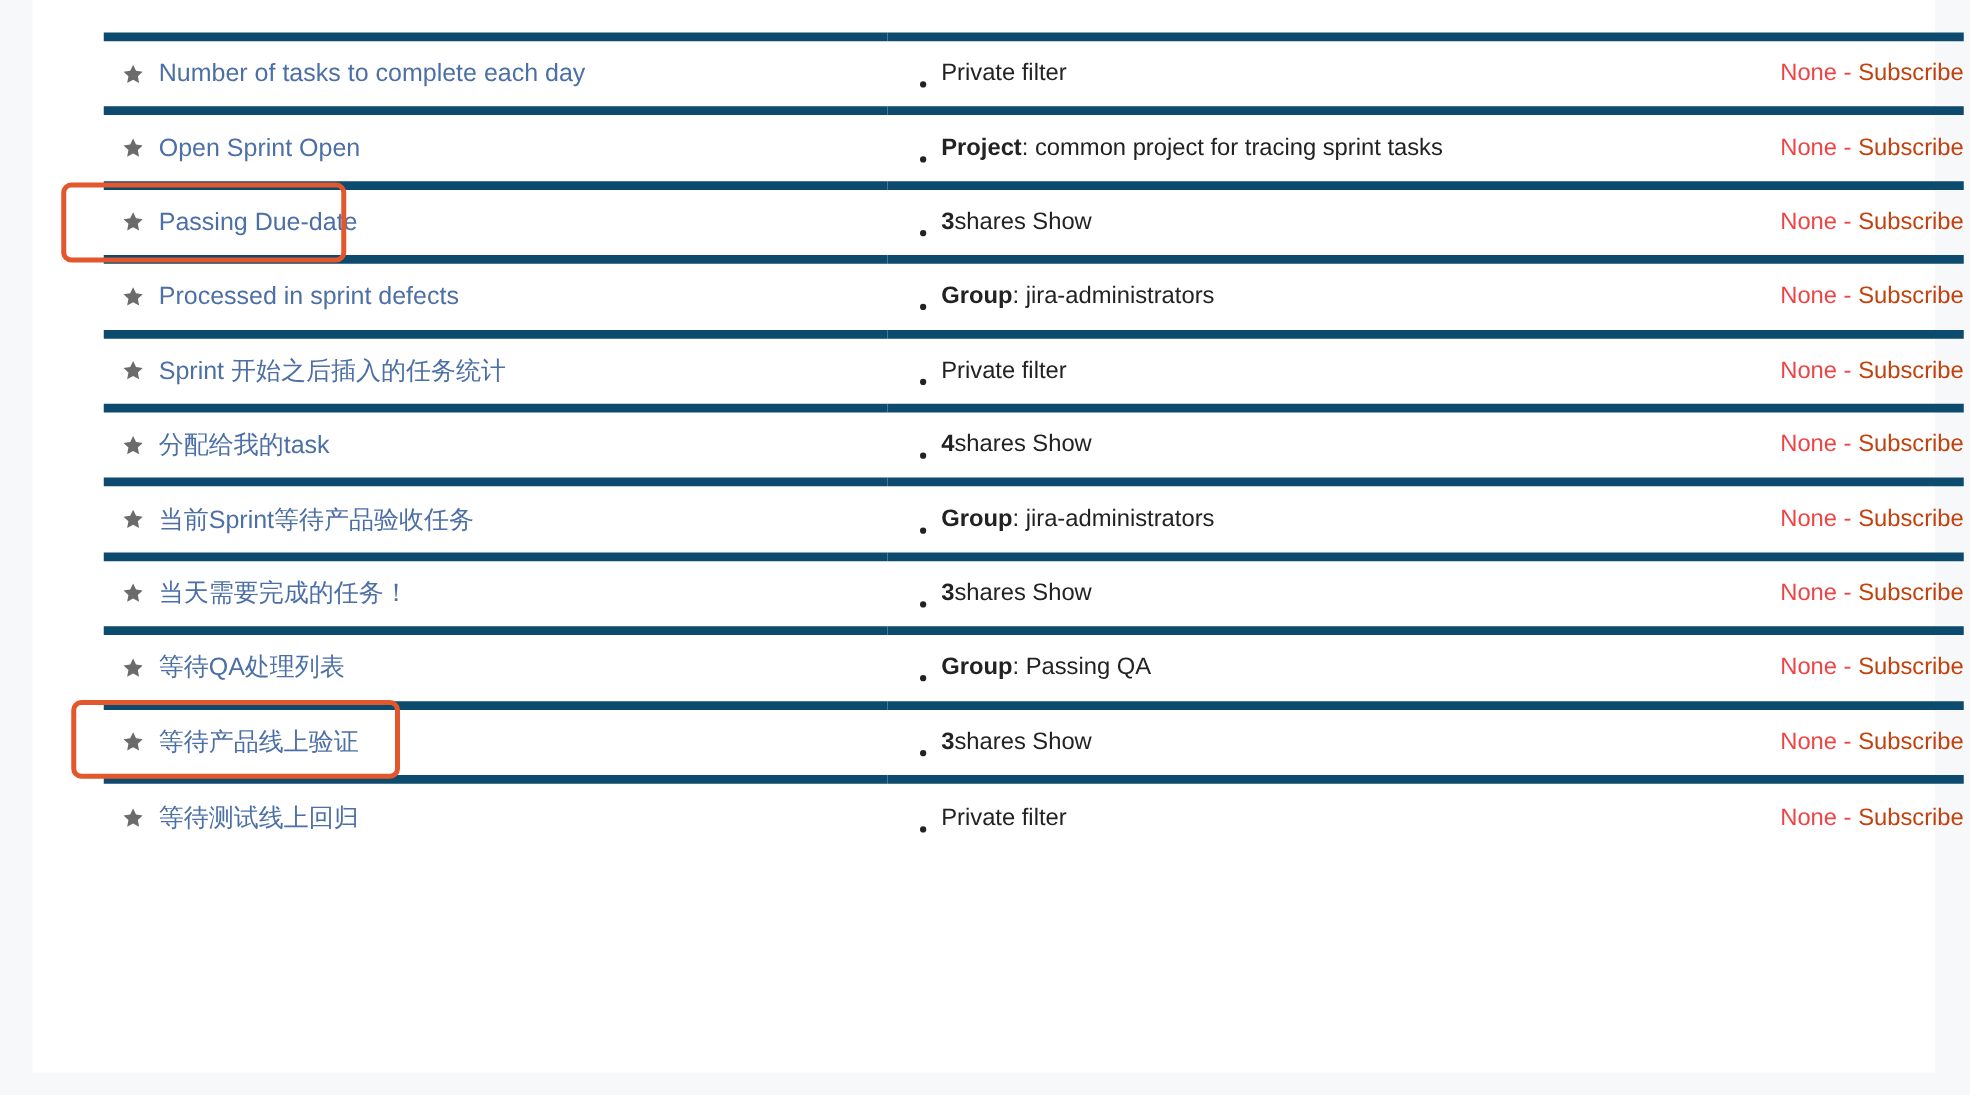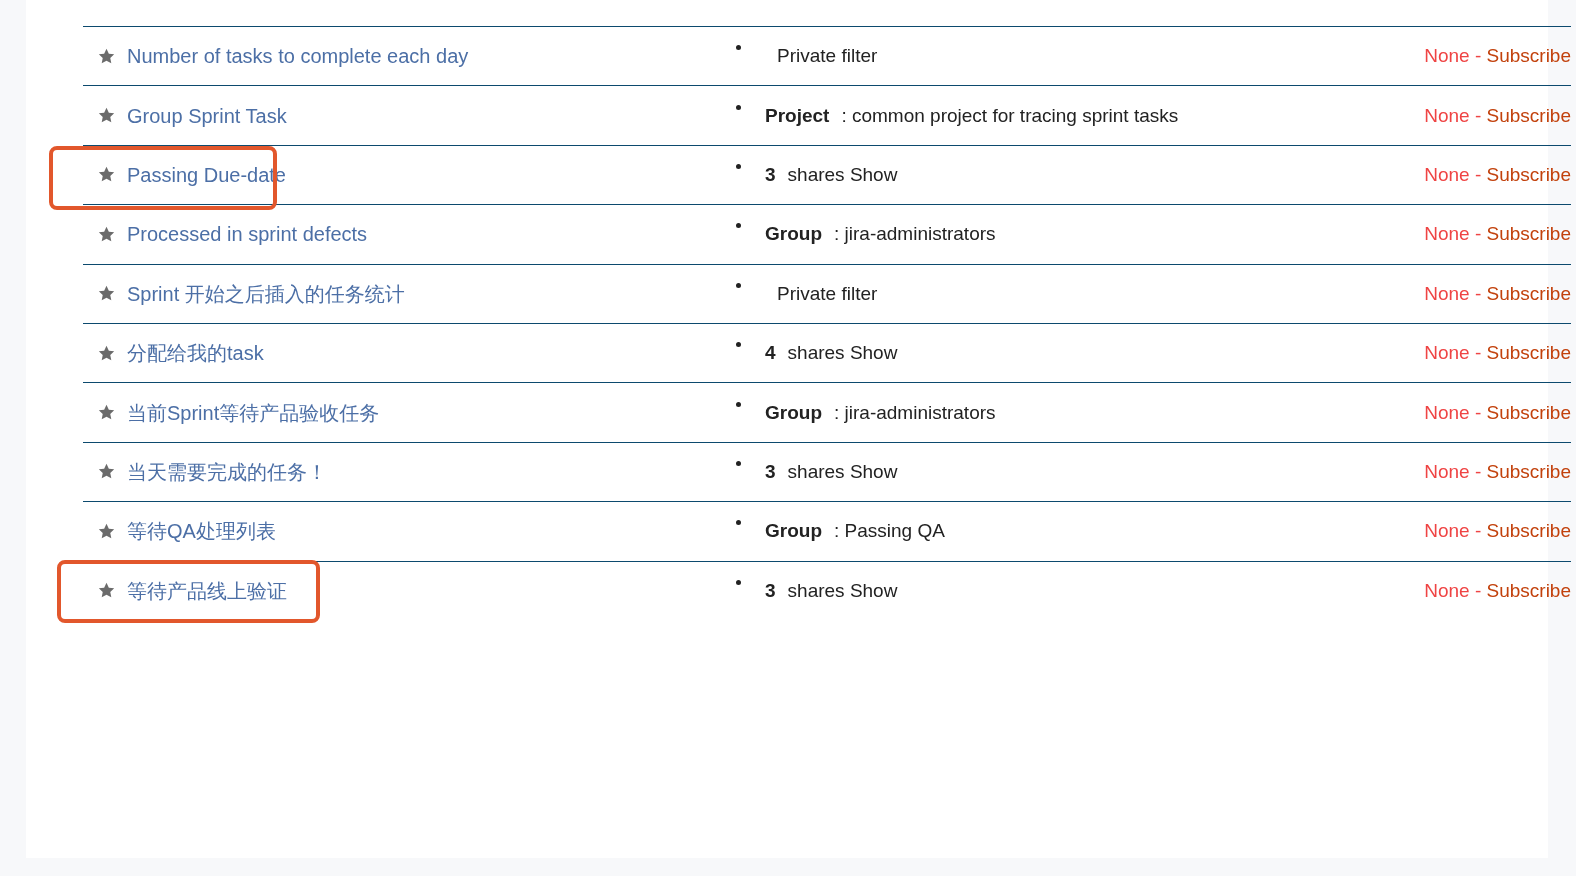--- a/index.html
+++ b/index.html
@@ -39,21 +39,21 @@
     width: 1488px;
     border-collapse: collapse;
     table-layout: fixed;
   }
 
   .filters-table tr {
     height: 59.4px;
   }
 
   .filters-table td {
-    border-top: 1px solid #0c4a6e;
+    border-top: 7px solid #0c4a6e;
     padding: 0;
     vertical-align: middle;
     box-sizing: border-box;
   }
 
   .col-name  { width: 627px; }
   .col-share { width: 606px; }
   .col-sub   { width: 255px; text-align: right; padding-right: 35px; }
 
   
@@ -75,26 +75,25 @@
     font-size: 20px;
     line-height: 1.2;
     text-decoration: none;
     white-space: nowrap;
     cursor: pointer;
   }
 
   
   .share-cell-inner {
     display: flex;
-    align-items: flex-start;
+    align-items: flex-end;
     padding-left: 26px;
     font-size: 19px;
     color: #222222;
     white-space: nowrap;
-    gap: 12px;
   }
   .bullet {
     display: inline-block;
     width: 5px;
     height: 5px;
     border-radius: 50%;
     background: #222222;
     margin-right: 12px;
     flex: none;
   }
@@ -151,21 +150,21 @@
             <td class="col-sub"><span class="sub-none">None - </span><a class="sub-link">Subscribe</a></td>
           </tr>
           <tr>
             <td class="col-name">
               <div class="name-cell-inner">
                 <span style="display: flex;">
                   <svg class="star-icon" viewBox="0 0 24 24" aria-hidden="true">
                     <path fill="currentColor" d="M12 2.2l2.95 6.2 6.75.85-4.95 4.65 1.3 6.75L12 17.4 5.95 20.65l1.3-6.75L2.3 9.25l6.75-.85z"></path>
                   </svg>
                 </span>
-                <a class="filter-link">Group Sprint Task</a>
+                <a class="filter-link">Open Sprint Open</a>
               </div>
             </td>
             <td class="col-share">
               <div class="share-cell-inner">
                 <span class="bullet"></span>
                 <span class="share-strong">Project</span>
                 <span class="share-rest">: common project for tracing sprint tasks</span>
               </div>
             </td>
             <td class="col-sub"><span class="sub-none">None - </span><a class="sub-link">Subscribe</a></td>
@@ -319,20 +318,40 @@
                   </svg>
                 </span>
                 <a class="filter-link">等待产品线上验证</a>
               </div>
             </td>
             <td class="col-share">
               <div class="share-cell-inner">
                 <span class="bullet"></span>
                 <span class="share-strong">3</span>
                 <span class="share-rest"> shares Show</span>
+              </div>
+            </td>
+            <td class="col-sub"><span class="sub-none">None - </span><a class="sub-link">Subscribe</a></td>
+          </tr>
+          <tr>
+            <td class="col-name">
+              <div class="name-cell-inner">
+                <span style="display: flex;">
+                  <svg class="star-icon" viewBox="0 0 24 24" aria-hidden="true">
+                    <path fill="currentColor" d="M12 2.2l2.95 6.2 6.75.85-4.95 4.65 1.3 6.75L12 17.4 5.95 20.65l1.3-6.75L2.3 9.25l6.75-.85z"></path>
+                  </svg>
+                </span>
+                <a class="filter-link">等待测试线上回归</a>
+              </div>
+            </td>
+            <td class="col-share">
+              <div class="share-cell-inner">
+                <span class="bullet"></span>
+                <span class="share-strong"></span>
+                <span class="share-rest">Private filter</span>
               </div>
             </td>
             <td class="col-sub"><span class="sub-none">None - </span><a class="sub-link">Subscribe</a></td>
           </tr>
         </tbody>
     </table>
   </div>
   <div id="annotations-layer">
       <div class="highlight-box" style="left: 49px; top: 146px; width: 228px; height: 64px; border-color: rgb(226, 87, 44);"></div>
       <div class="highlight-box" style="left: 57px; top: 560px; width: 263px; height: 63px; border-color: rgb(226, 87, 44);"></div>

